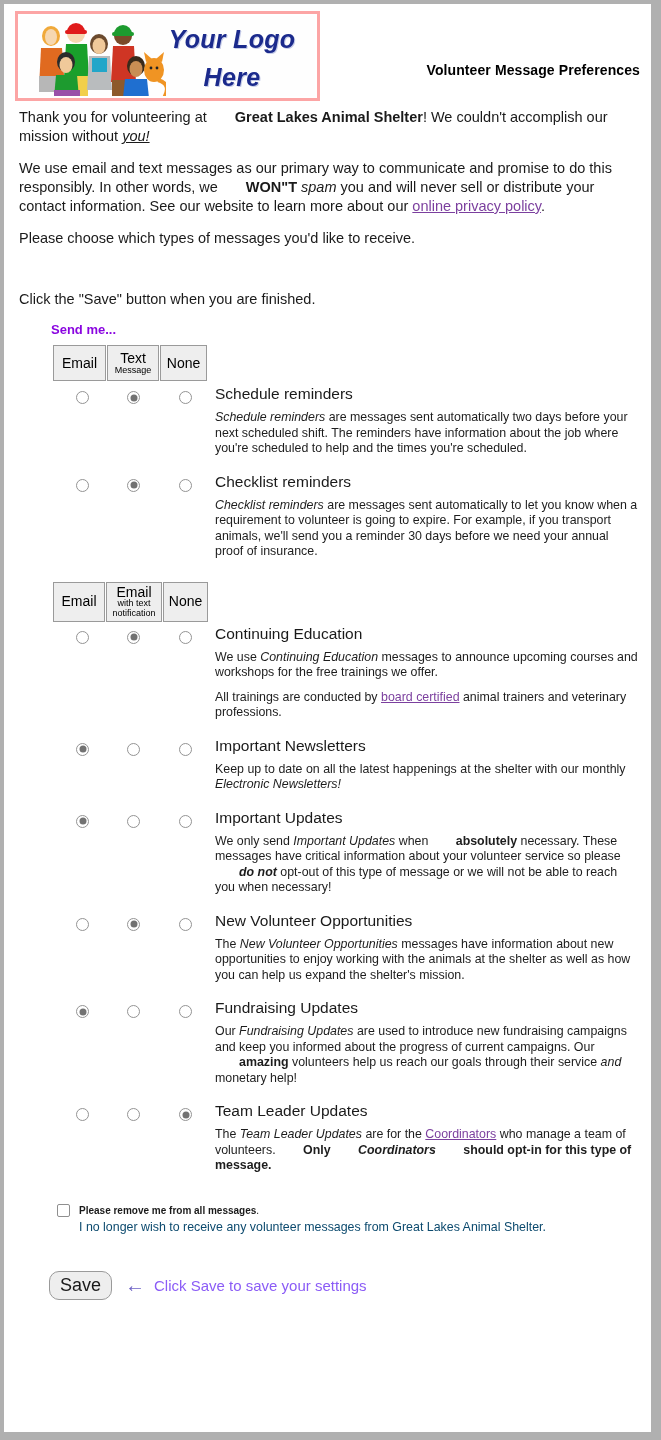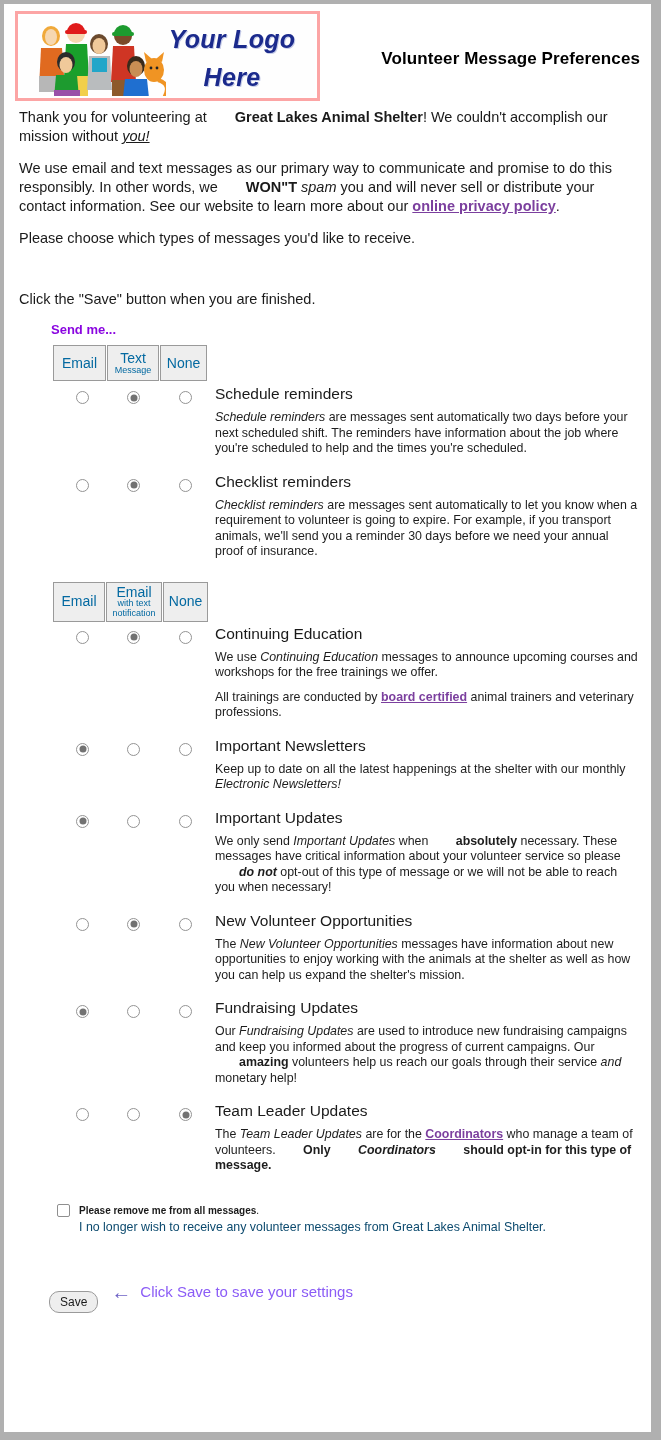--- a/index.html
+++ b/index.html
@@ -66,22 +66,22 @@
     font-style: italic;
     font-size: 25px;
     line-height: 38px;
     color: #1b2a8c;
     text-shadow: 1px 1px 0 #c6cce8;
     letter-spacing: 0.3px;
   }
   .page-title {
     position: absolute;
     right: 10px;
-    top: 44px;
-    font-size: 17px;
+    top: 57px;
+    font-size: 14px;
     font-weight: bold;
     color: #000000;
     letter-spacing: 0.1px;
   }
 
   
   .intro {
     padding: 0 14px;
     font-size: 14.5px;
     color: #1a1a1a;
@@ -91,21 +91,20 @@
     margin: 0 0 13px 0;
   }
   .intro p.spacer-after {
     margin-bottom: 42px;
   }
   b, strong { font-weight: bold; margin-left: 24px; }
   i, em { font-style: italic; }
   a.lnk {
     color: #7b3f9e;
     text-decoration: underline;
-    font-weight: bold;
   }
   .u-i { font-style: italic; text-decoration: underline; }
 
   
   .sendme {
     margin: 5px 0 8px 46px;
     font-size: 13px;
     font-weight: bold;
     color: #8a05e0;
   }
@@ -116,21 +115,21 @@
     margin-left: 48px;
     height: 40px;
   }
   .optbtn {
     position: absolute;
     top: 0;
     border: 1px solid #9a9a9a;
     background: #eeeeee;
     box-sizing: border-box;
     text-align: right;
-    color: #0369a1;
+    color: #000000;
     height: 36px;
     display: flex;
     flex-direction: column;
     align-items: center;
     justify-content: center;
     line-height: 1.03;
   }
   .optbtn .big { font-size: 14px; }
   .optbtn .sml { font-size: 9px; }
   .optbtn.c1 { left: 0px;   width: 53px; }
@@ -226,28 +225,27 @@
   }
 
   .saverow {
     position: relative;
     margin: 36px 0 0 44px;
     display: flex;
     align-items: center;
   }
   .savebtn {
     font-family: "Liberation Sans", sans-serif;
-    font-size: 12px;
+    font-size: 18px;
     color: #1a1a1a;
     background: #eeeeee;
     border: 1px solid #9a9a9a;
     border-radius: 10px;
     padding: 3px 10px;
     cursor: pointer;
-    margin-top: 20px;
   }
   .arrow {
     margin-left: 13px;
     font-size: 20px;
     line-height: 1;
     color: #6b5fc4;
   }
   .savehint {
     margin-left: 9px;
     font-size: 15px;

